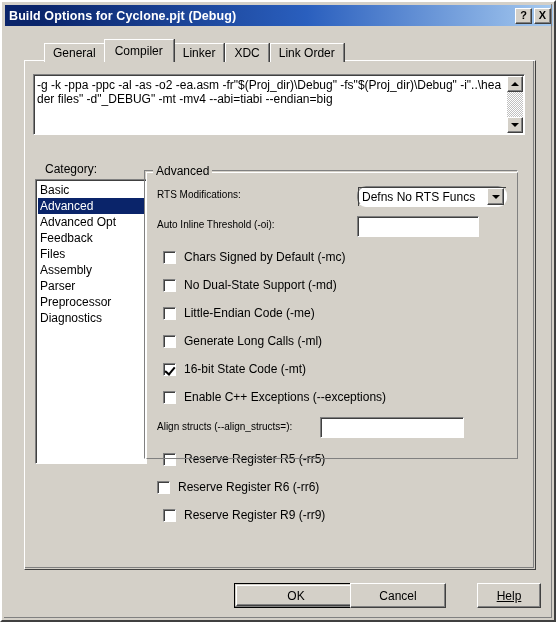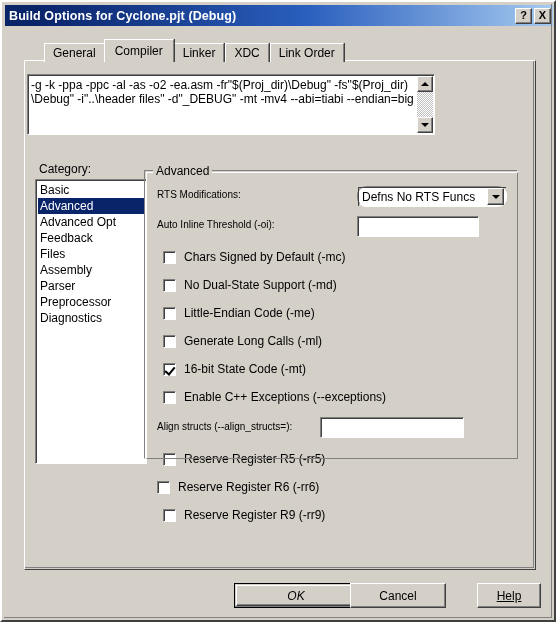--- a/index.html
+++ b/index.html
@@ -155,23 +155,23 @@
     position: absolute;
     left: 0; top: 0; right: 0; bottom: 0;
     border-top: 1px solid #404040;
     border-left: 1px solid #404040;
     pointer-events: none;
   }
 
   
   .cmdbox {
     position: absolute;
-    left: 2px;
+    left: 8px;
     top: 13px;
-    width: 408px;
+    width: 492px;
     height: 61px;
   }
   .cmdtext {
     position: absolute;
     left: 3px;
     top: 3px;
     right: 19px;
     font-size: 12px;
     line-height: 14px;
     white-space: pre-wrap;
@@ -210,21 +210,21 @@
     width: 0; height: 0;
     border-left: 4px solid transparent;
     border-right: 4px solid transparent;
   }
   .tri.up { border-bottom: 4px solid #000000; }
   .tri.down { border-top: 4px solid #000000; }
 
   
   .cat-label {
     position: absolute;
-    left: 14px;
+    left: 20px;
     top: 101px;
     font-size: 12px;
   }
   .catlist {
     position: absolute;
     left: 10px;
     top: 118px;
     width: 112px;
     height: 285px;
     overflow: hidden;
@@ -550,21 +550,21 @@
         <span class="checkbox"></span>
         <span>Reserve Register R6 (-rr6)</span>
       </div>
       <div class="cbrow" style="left:18px; top:337px;">
         <span class="checkbox"></span>
         <span>Reserve Register R9 (-rr9)</span>
       </div>
     </div>
   </div>
 
-  <div class="btn default" style="left:232px; top:581px; width:124px;font-style:italic;">
+  <div class="btn default" style="left:232px; top:581px; width:124px;">
     <span class="btn-inner"></span>
     <span>OK</span>
   </div>
   <div class="btn" style="left:348px; top:581px; width:96px;">
     <span>Cancel</span>
   </div>
   <div class="btn" style="left:475px; top:581px; width:64px;text-decoration:underline;">
     <span>Help</span>
   </div>
 

